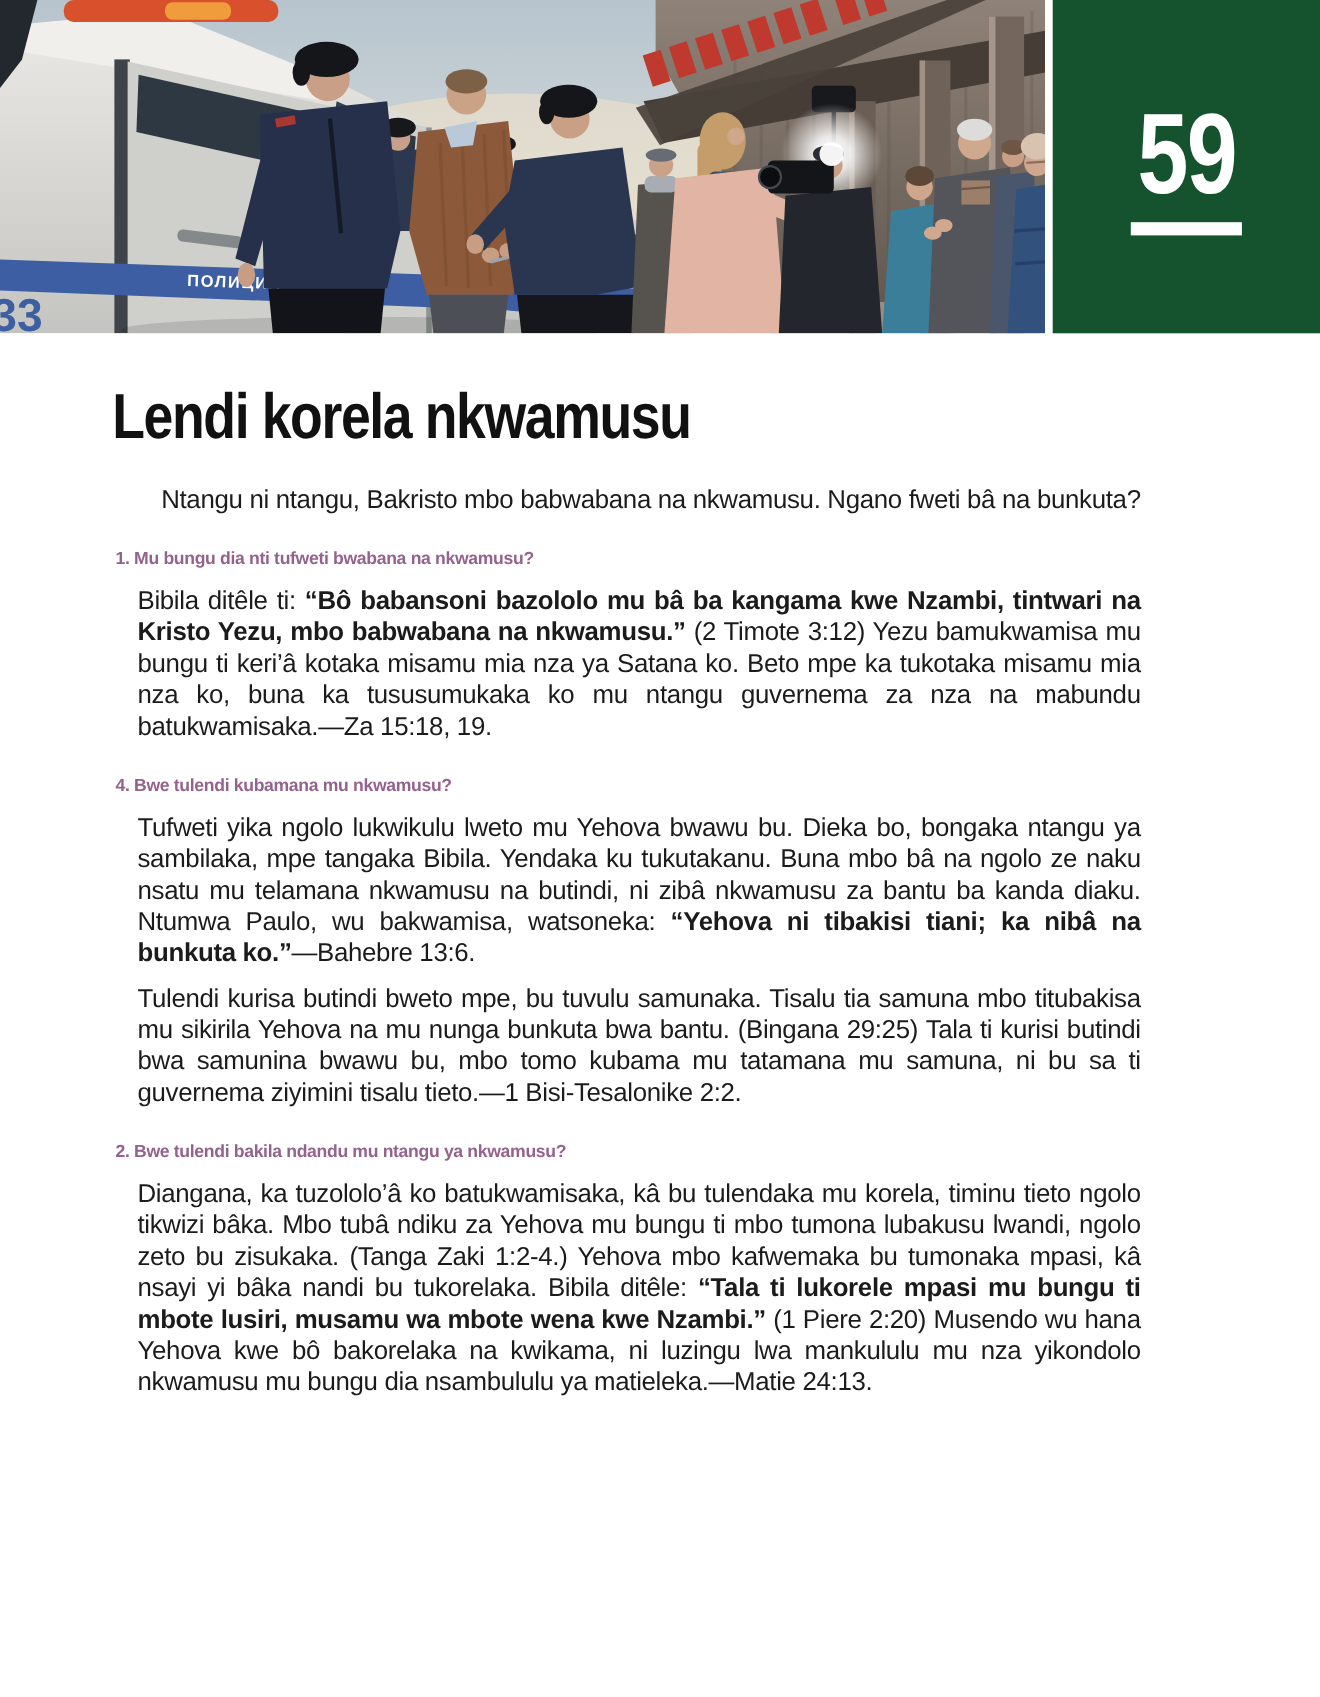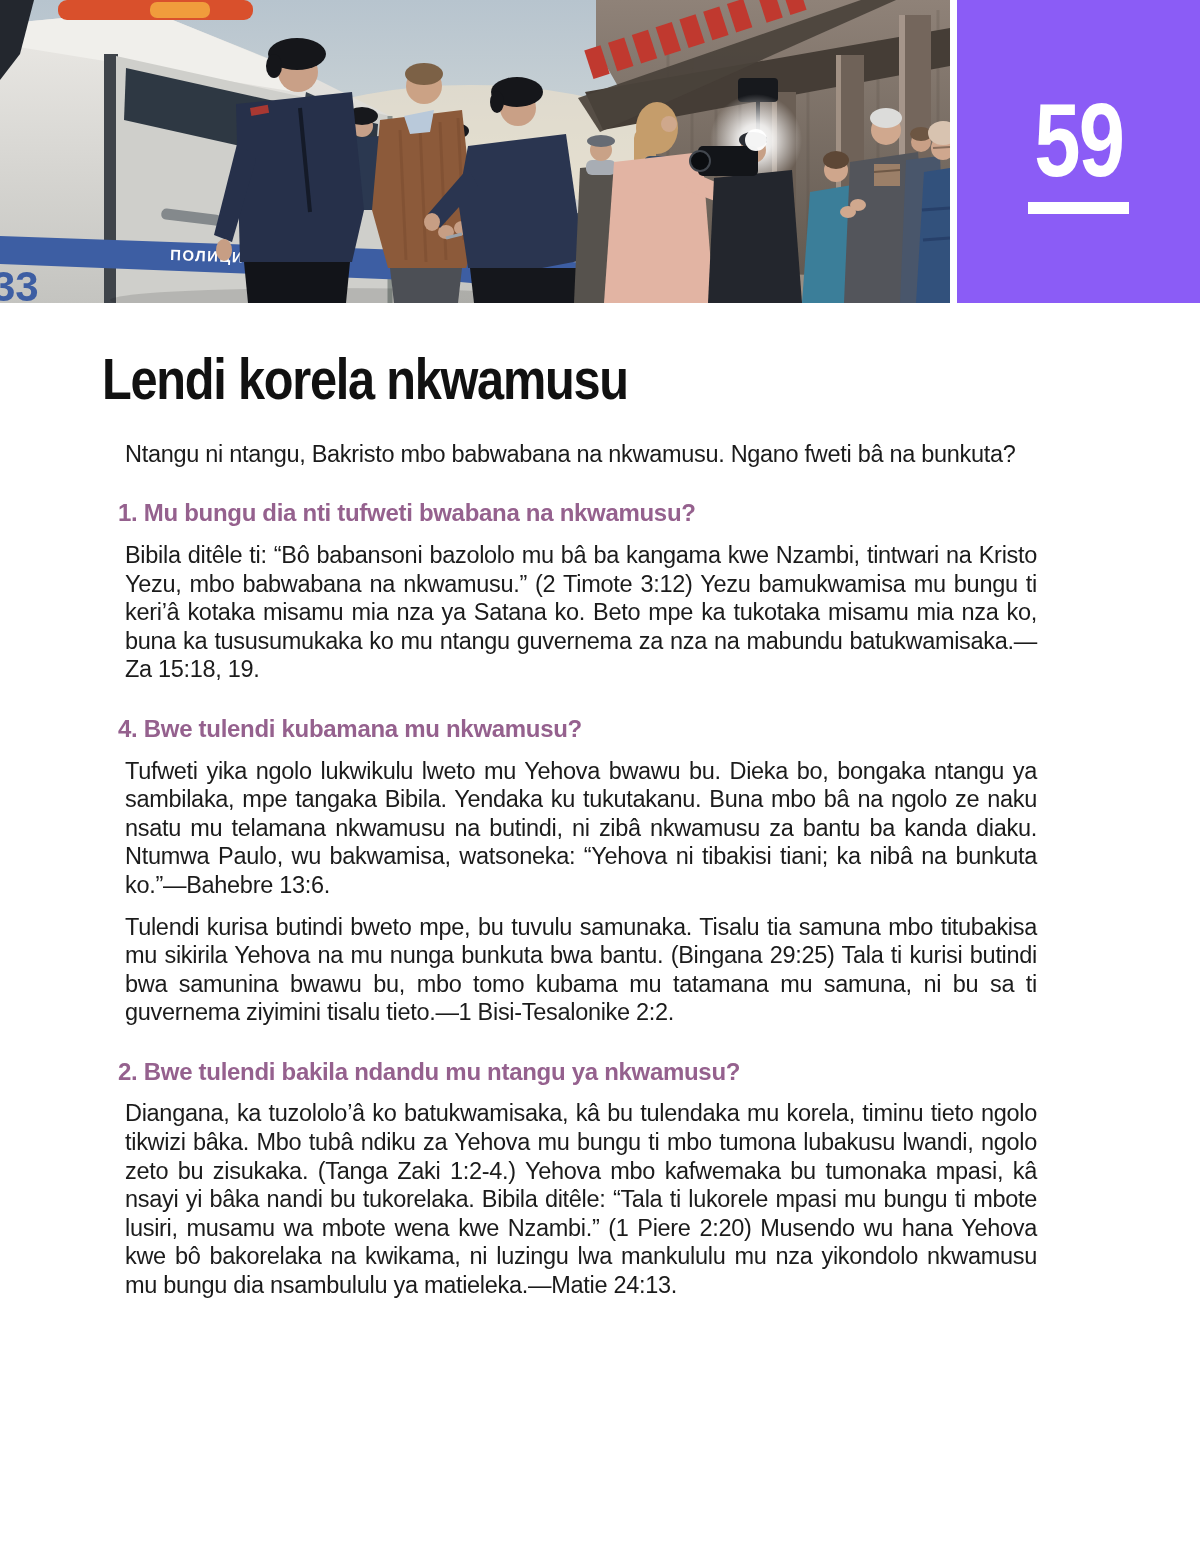--- a/index.html
+++ b/index.html
@@ -6,48 +6,49 @@
   body{
     width:1200px;height:1543px;overflow:hidden;position:relative;
     font-family:"Liberation Sans", sans-serif;color:#1b1b1b;
     -webkit-font-smoothing:antialiased;
   }
   .hero{display:flex;height:303px;}
   .hero-photo{width:950px;height:303px;overflow:hidden;flex:0 0 auto;}
   .hero-photo svg{display:block;width:950px;height:303px;}
   .hero-gap{width:7px;flex:0 0 auto;background:#ffffff;}
   .page-number-block{
-    flex:1;background:#8b5cf6;display:flex;flex-direction:column;
+    flex:1;background:#14532d;display:flex;flex-direction:column;
     align-items:center;justify-content:center;padding-top:14px;
   }
   .page-number{
     color:#ffffff;font-size:104px;font-weight:bold;line-height:0.72;
     transform:scaleX(0.8);letter-spacing:-2px;
   }
   .page-number-underline{width:101px;height:12px;background:#ffffff;margin-top:24px;}
 
   .content{padding:0 163px 0 102px;}
   .title{
     font-size:58px;font-weight:bold;color:#111111;margin:46px 0 0 0;
     white-space:nowrap;transform:scaleX(0.84);transform-origin:0 50%;
     letter-spacing:-1.5px;line-height:1.05;
   }
   .intro{
     margin:30px 0 0 23px;font-size:23.5px;line-height:1.215;
     letter-spacing:-0.3px;
+    text-align:right;
   }
   .sec-h{
-    color:#95618e;font-size:24px;font-weight:bold;margin:31px 0 0 16px;
+    color:#95618e;font-size:16px;font-weight:bold;margin:31px 0 0 3px;
     letter-spacing:-0.3px;line-height:1.2;
   }
   .para{
     margin:13px 0 0 23px;font-size:23.5px;line-height:1.215;
     text-align:justify;letter-spacing:-0.3px;
   }
-  .b{font-weight:normal;}
+  .b{font-weight:bold;}
 </style>
 </head>
 <body>
 
 <div class="page-root">
 
   <header class="hero">
     <div class="hero-photo">
       <svg viewBox="0 0 950 303" preserveAspectRatio="none">
         <defs>

